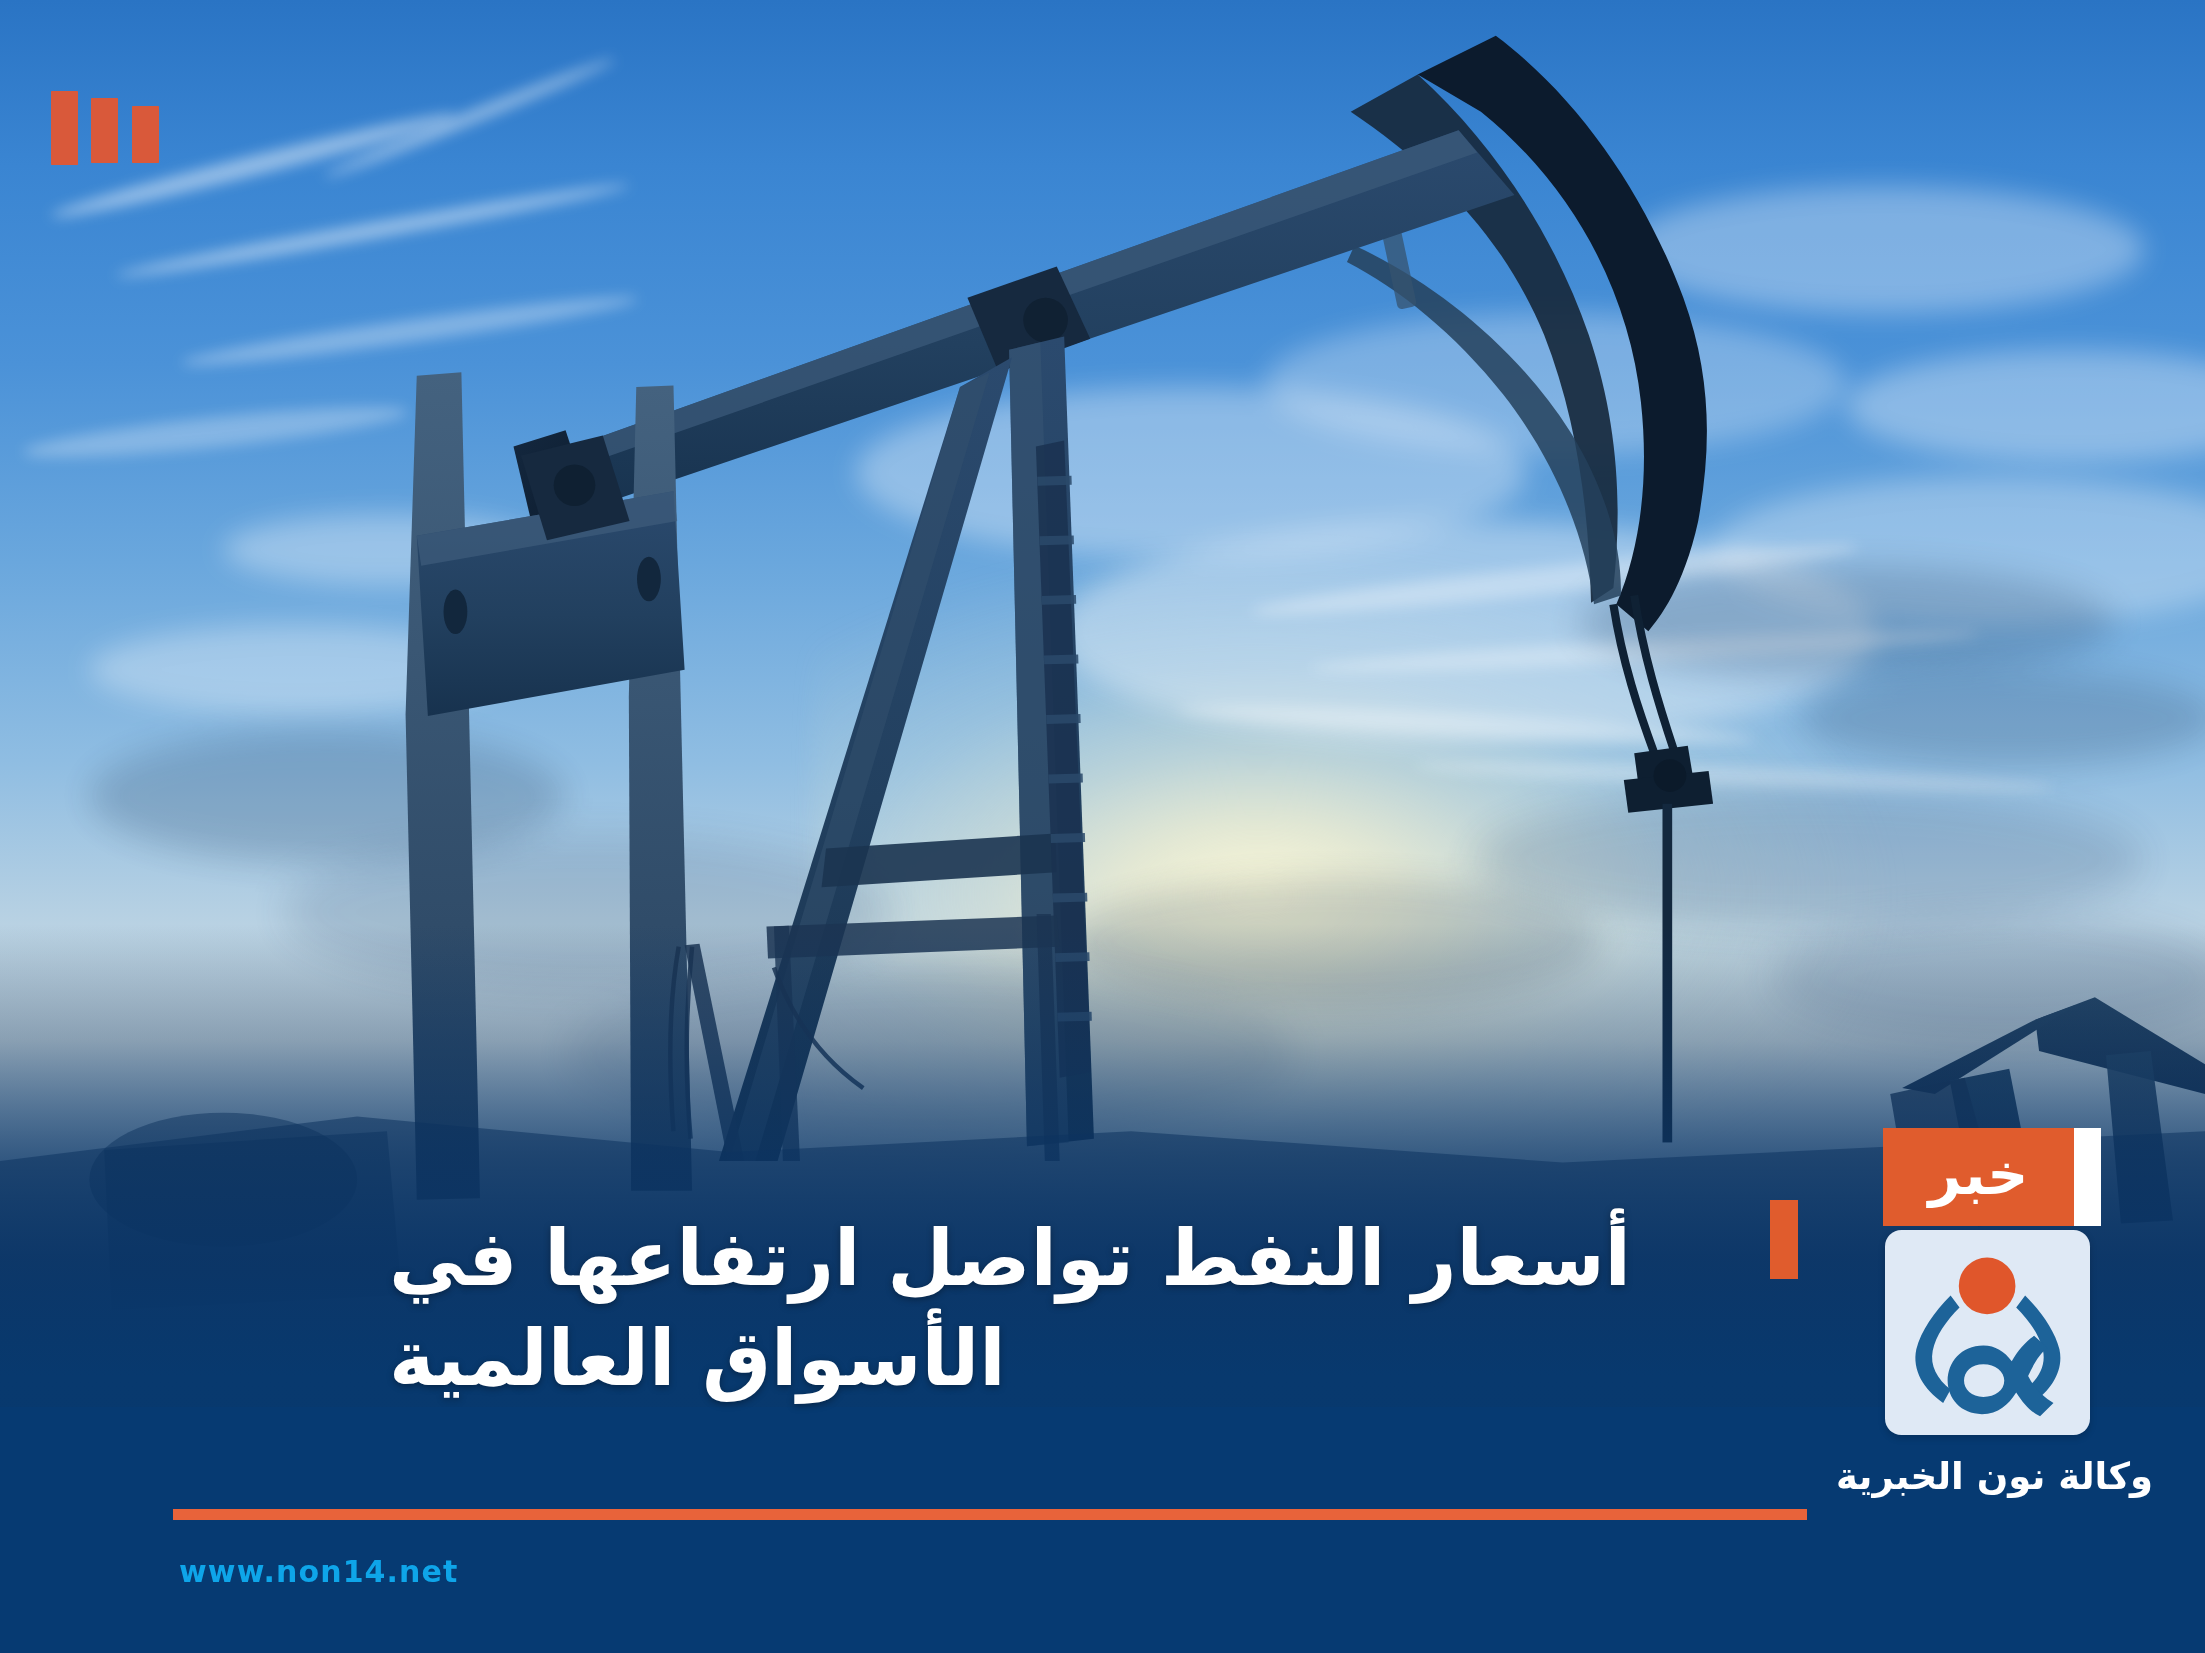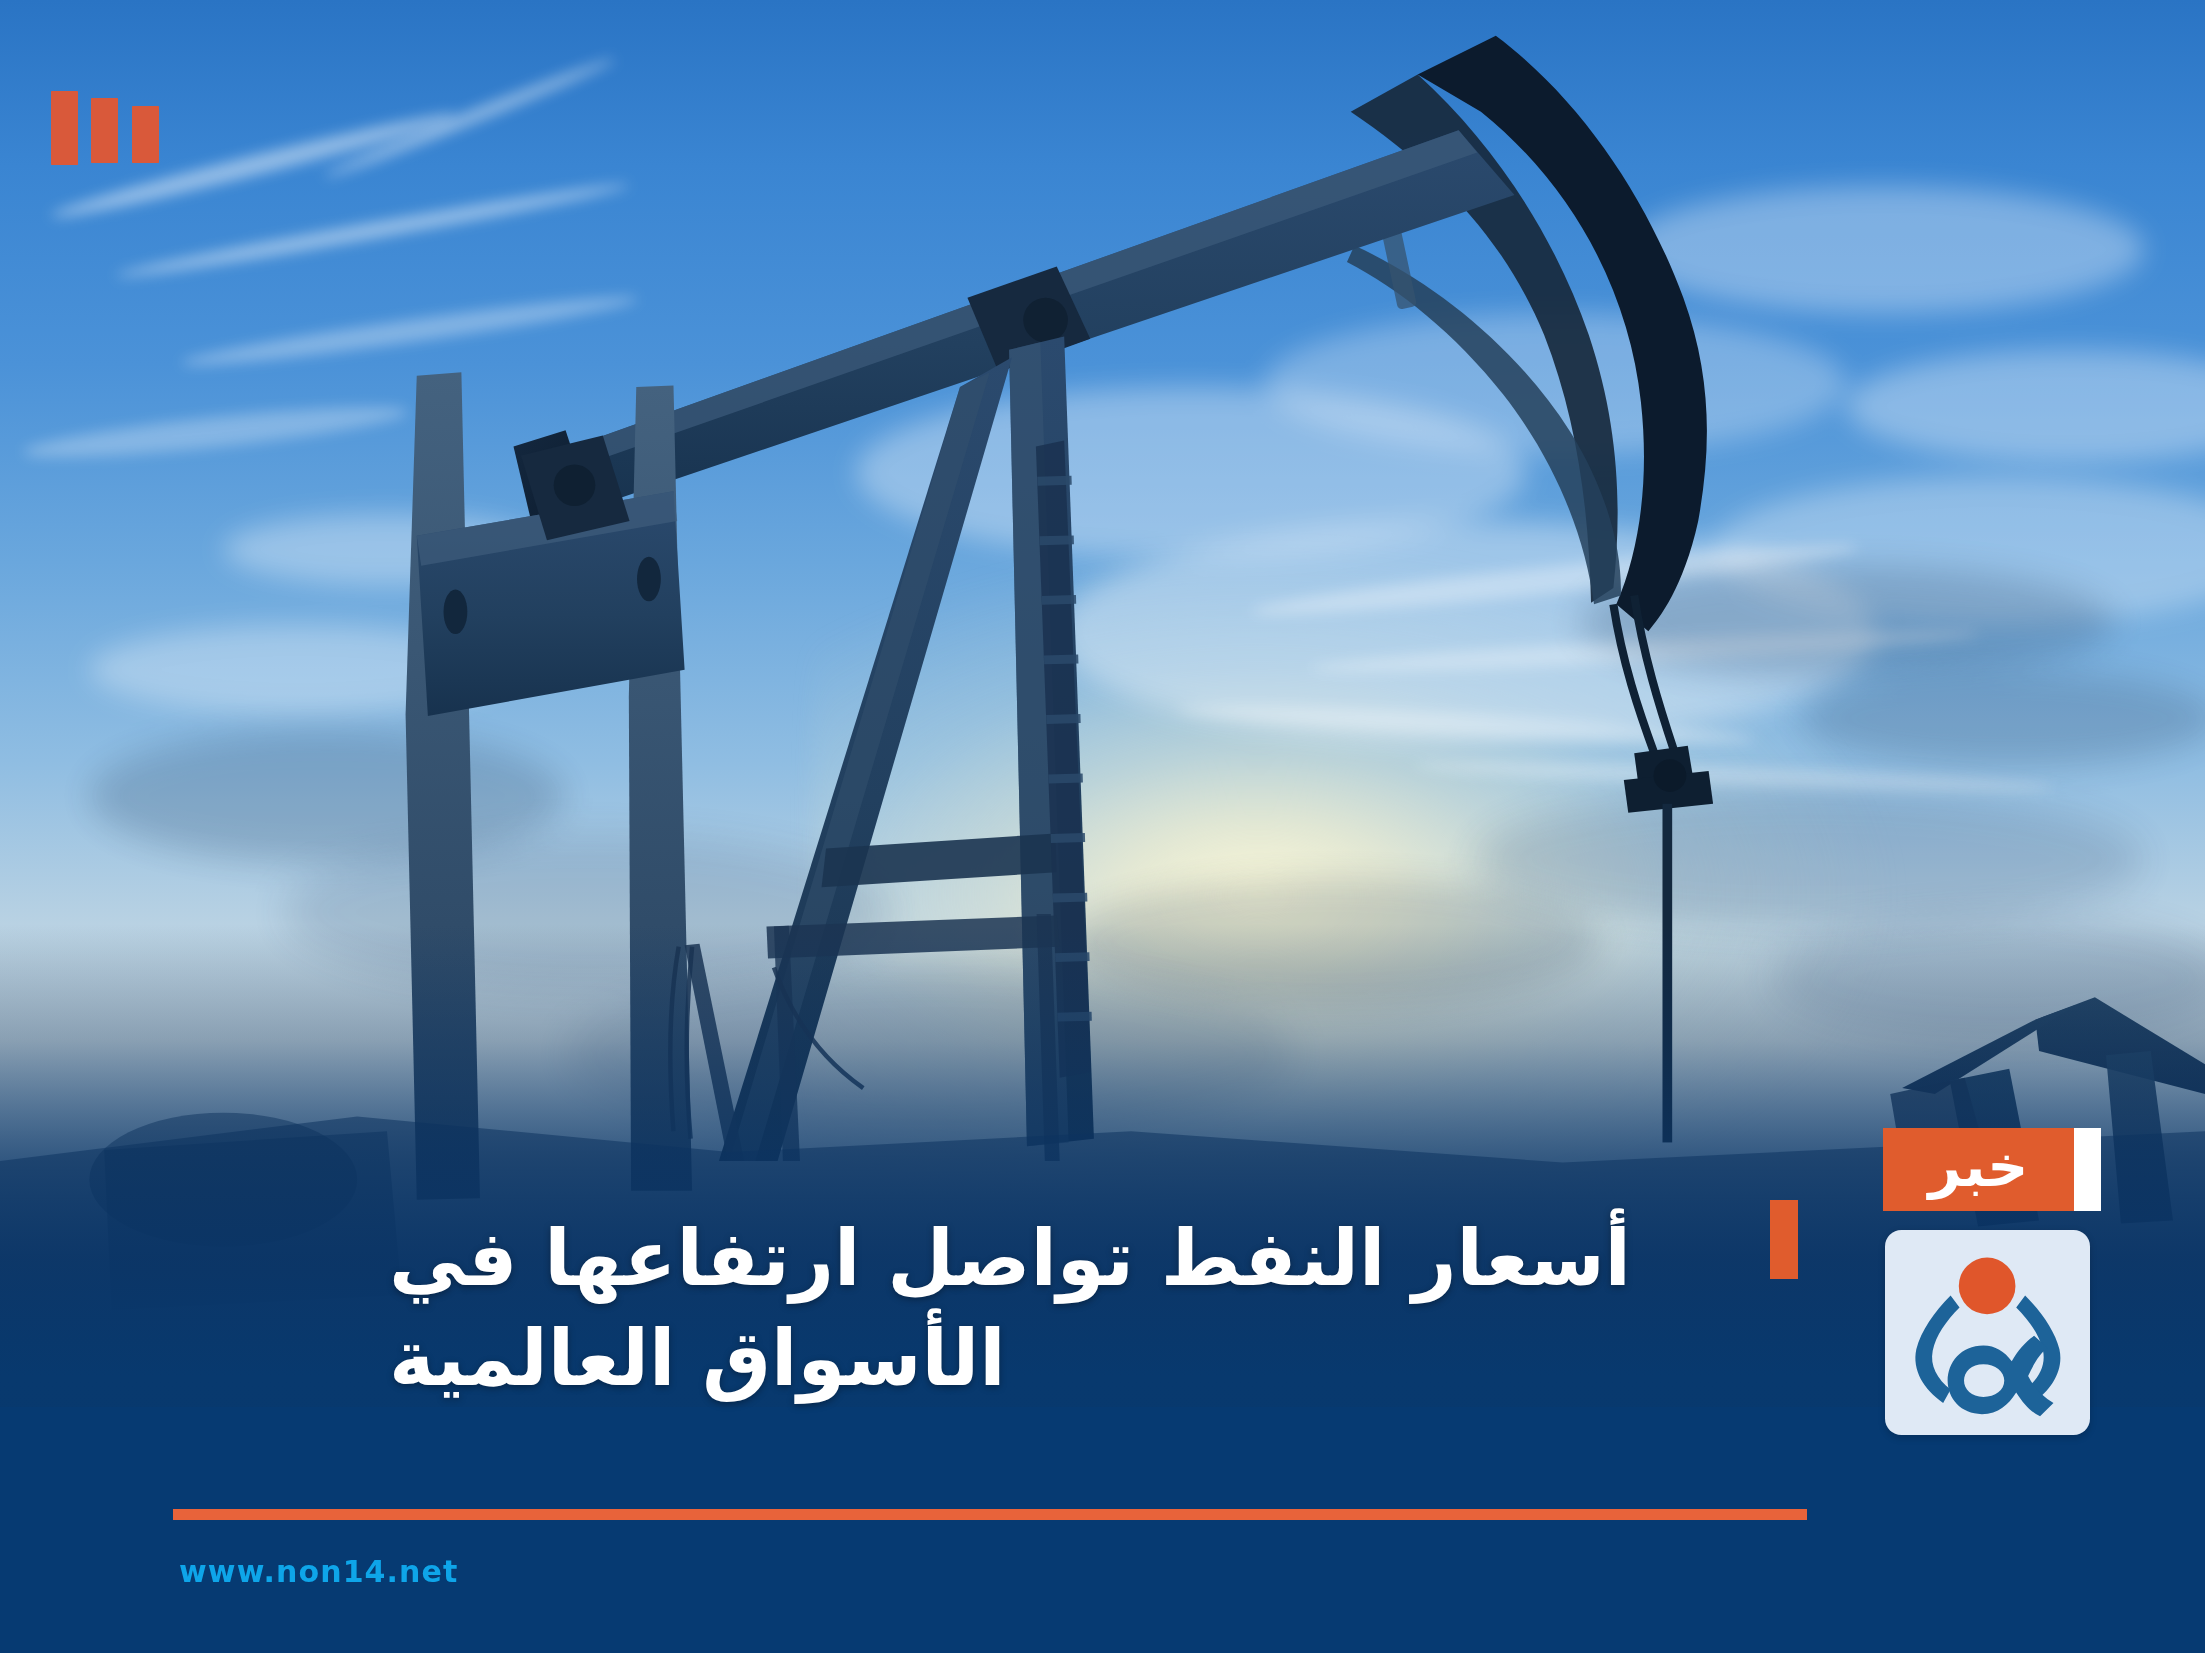--- a/index.html
+++ b/index.html
@@ -77,21 +77,21 @@
   
   .brandmark{ position:absolute; left:51px; top:91px; display:flex; align-items:flex-start; gap:13.4px; }
   .brandmark i{ display:block; width:27px; background:#d9593a; border-radius:0.7px; }
   .brandmark i:nth-child(1){ height:74px; }
   .brandmark i:nth-child(2){ height:65px; margin-top:7.4px; }
   .brandmark i:nth-child(3){ height:57px; margin-top:15px; }
 
   
   .badge{
     position:absolute; left:1883px; top:1128px;
-    display:flex; align-items:stretch; height:83px;
+    display:flex; align-items:stretch; height:98px;
   }
   .badge-box{
     background:#e05c2d; width:191px;
     display:flex; align-items:center; justify-content:center;
     color:#fff; font-size:57px; font-weight:bold; line-height:1;
     padding-bottom:6px; direction:rtl;
   }
   .badge-tick{ background:#ffffff; width:27px; }
 
   
@@ -321,20 +321,21 @@
 
       <path d="M132,155 C102,155 84,178 84,202 C84,226 102,247 130,247
                C152,247 166,234 176,218 C186,234 196,244 208,250
                L226,232 C212,224 200,212 192,196 C200,178 208,166 218,158
                L200,142 C188,150 178,162 170,176 C160,163 148,155 132,155 Z
                M132,180 C148,180 160,190 160,202 C160,215 148,224 132,224
                C116,224 106,214 106,202 C106,190 116,180 132,180 Z" fill="#1d6399"></path>
     </svg>
   </div>
 
+  <div class="agency-name">وكالة نون الخبرية</div>
 
   <div class="headline">أسعار النفط تواصل ارتفاعها في الأسواق العالمية</div>
 
   <div class="rule"></div>
   <div class="site-url">www.non14.net</div>
 
 </div>
 
 
 </body></html>

